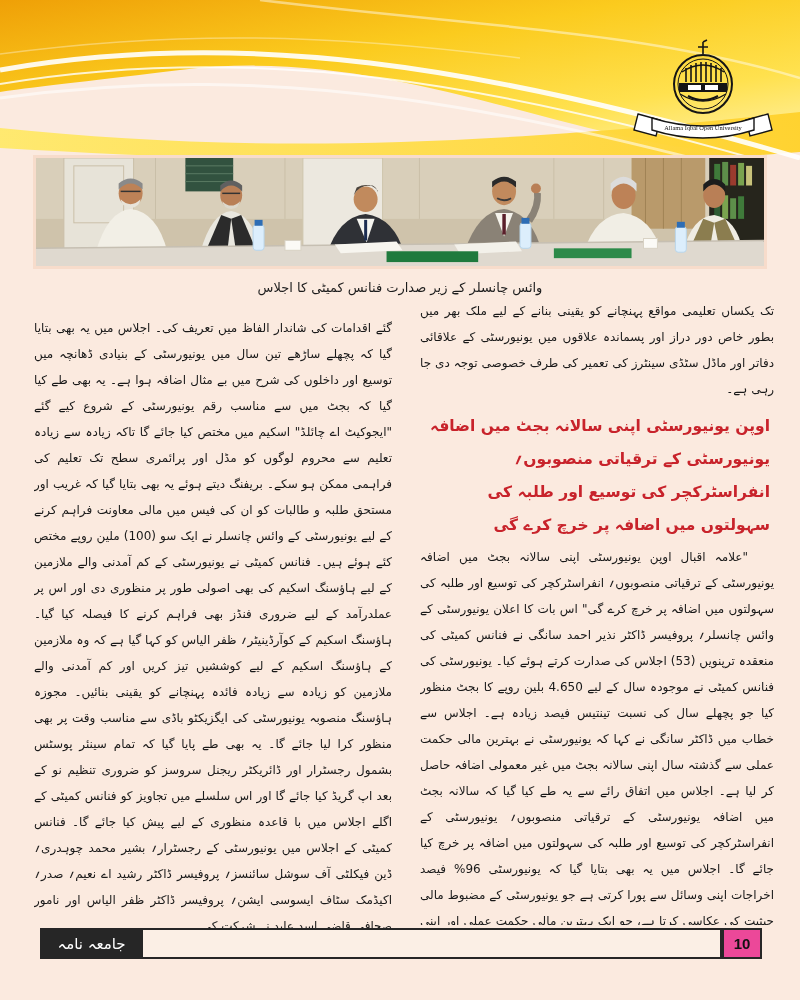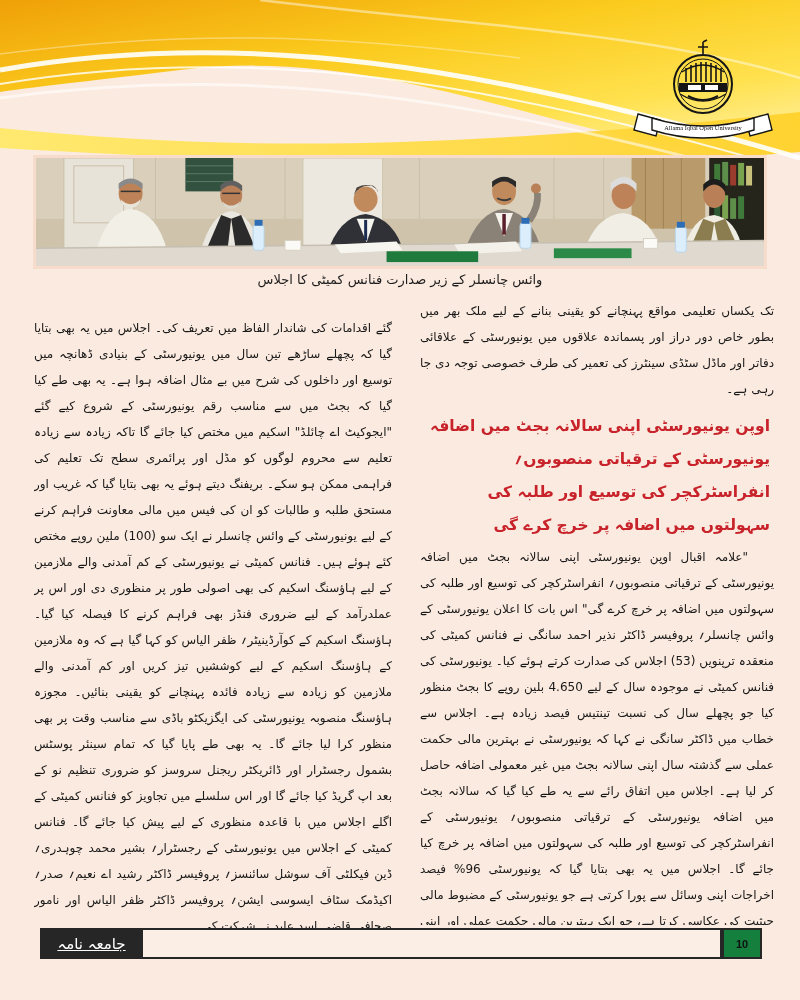--- a/index.html
+++ b/index.html
@@ -13,21 +13,21 @@
   
   .header-waves{position:absolute;top:0;left:0;width:800px;height:160px;}
   .crest{position:absolute;left:632px;top:38px;width:142px;height:112px;}
   
   .photo-frame{
     position:absolute;left:33px;top:155px;width:734px;height:114px;
     background:#F7DCCB;padding:0;box-sizing:border-box;border:3px solid #F7DCCB;
   }
   .photo-frame svg{display:block;width:100%;height:100%;}
   .photo-caption{
-    position:absolute;top:272px;left:0;width:800px;
+    position:absolute;top:280px;left:0;width:800px;
     text-align:center;font-size:13px;color:#1c1c1c;direction:rtl;
   }
   
   .col{
     position:absolute;top:298px;height:627px;overflow:hidden;
     direction:rtl;text-align:justify;color:#191919;
     font-size:12px;line-height:26px;
   }
   .col-right{left:400px;width:354px;margin-left:20px;}
   .col-left{left:34px;width:358px;margin-top:17px;}
@@ -42,30 +42,30 @@
     line-height:24px;margin-bottom:8px;
   }
   
   .footer-bar{
     position:absolute;left:40px;top:928px;width:722px;height:31px;
     display:flex;align-items:stretch;
   }
   .pub-box{
     width:103px;background:#262626;color:#ffffff;
     display:flex;align-items:center;justify-content:center;
-    font-size:15px;direction:rtl;text-decoration:underline;
+    font-size:15px;direction:rtl;
   }
   .mid-bar{
     flex:1;background:#FBEFE5;border:2px solid #262626;border-left:none;
     box-sizing:border-box;
   }
   .page-box{
     width:40px;border:2px solid #262626;box-sizing:border-box;
-    background:#15803d;display:flex;align-items:center;justify-content:center;
-    font-family:"Liberation Sans",sans-serif;font-weight:bold;font-size:11px;color:#111;
+    background:#ec4899;display:flex;align-items:center;justify-content:center;
+    font-family:"Liberation Sans",sans-serif;font-weight:bold;font-size:15px;color:#111;
   }
 </style>
 </head>
 <body>
 
 <div class="page">
 
   <svg class="header-waves" viewBox="0 0 800 160" preserveAspectRatio="none">
     <defs>
       <linearGradient id="gold" x1="0" y1="0" x2="0.9" y2="1">

